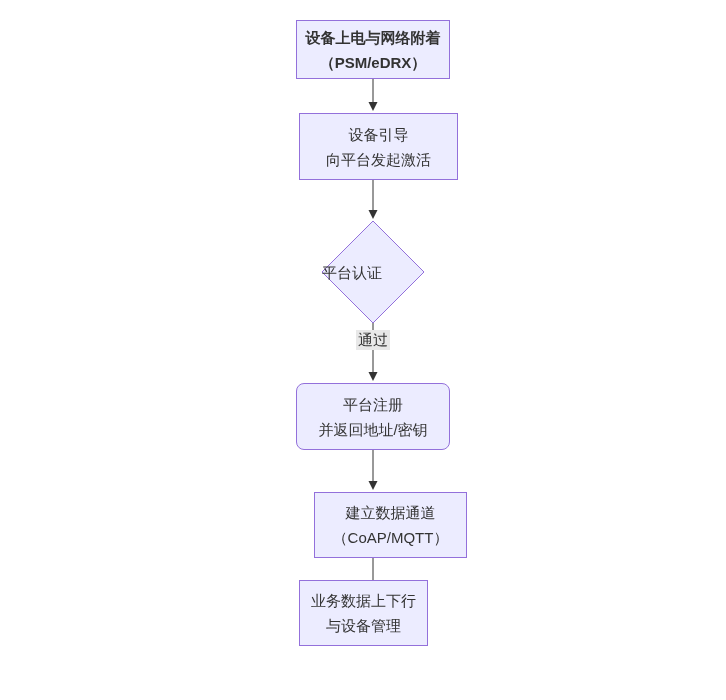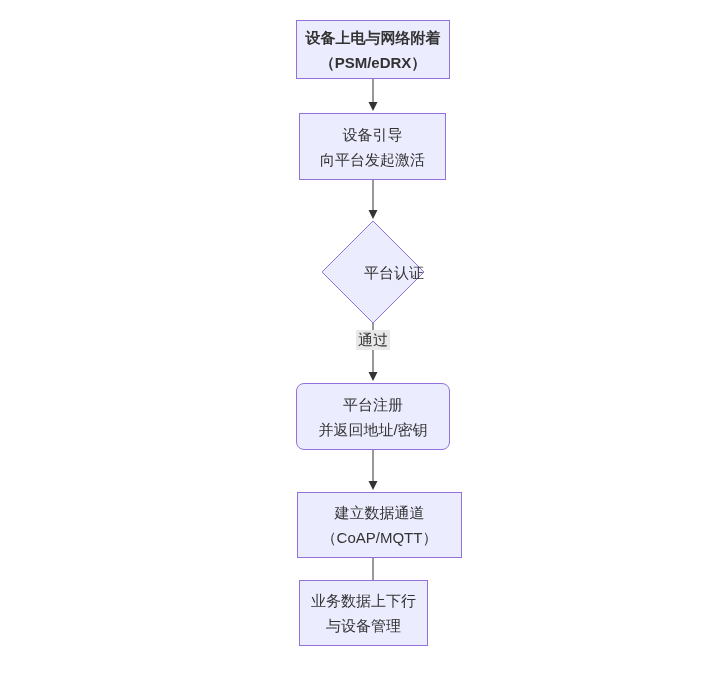--- a/index.html
+++ b/index.html
@@ -57,21 +57,21 @@
     color: var(--text-color);
   }
   .diamond-label {
     position: absolute;
     left: 322px;
     top: 221px;
     width: 102px;
     height: 102px;
     display: flex;
     align-items: center;
-    justify-content: flex-end;
+    justify-content: flex-start;
     text-align: center;
     font-size: 15px;
     color: var(--text-color);
   }
   .edge-label {
     position: absolute;
     left: 373px;
     top: 340px;
     transform: translate(-50%, -50%);
     background: var(--edge-label-bg);
@@ -104,37 +104,37 @@
 
     <line class="edge-line" x1="373" y1="558" x2="373" y2="591"></line>
     <polygon class="arrow-head" points="368.5,590 377.5,590 373,599"></polygon>
   </svg>
 
   <div class="node" style="left:296px; top:20px; width:154px; height:59px;font-weight:bold;">
     <span class="node-label">设备上电与网络附着
 （PSM/eDRX）</span>
   </div>
 
-  <div class="node" style="left:299px; top:113px; width:147px; height:67px;">
+  <div class="node" style="left:299px; top:113px; width:159px; height:67px;">
     <span class="node-label">设备引导
 向平台发起激活</span>
   </div>
 
   <div class="diamond-label">
     <span class="node-label">平台认证</span>
   </div>
 
   <div class="edge-label">通过</div>
 
   <div class="node" style="left:296px; top:383px; width:154px; height:67px;border-radius:8px;">
     <span class="node-label">平台注册
 并返回地址/密钥</span>
   </div>
 
-  <div class="node" style="left:297px; top:492px; width:165px; height:66px;">
+  <div class="node" style="left:314px; top:492px; width:153px; height:66px;">
     <span class="node-label">建立数据通道
 （CoAP/MQTT）</span>
   </div>
 
   <div class="node" style="left:299px; top:580px; width:129px; height:66px;">
     <span class="node-label">业务数据上下行
 与设备管理</span>
   </div>
 
 </div>

